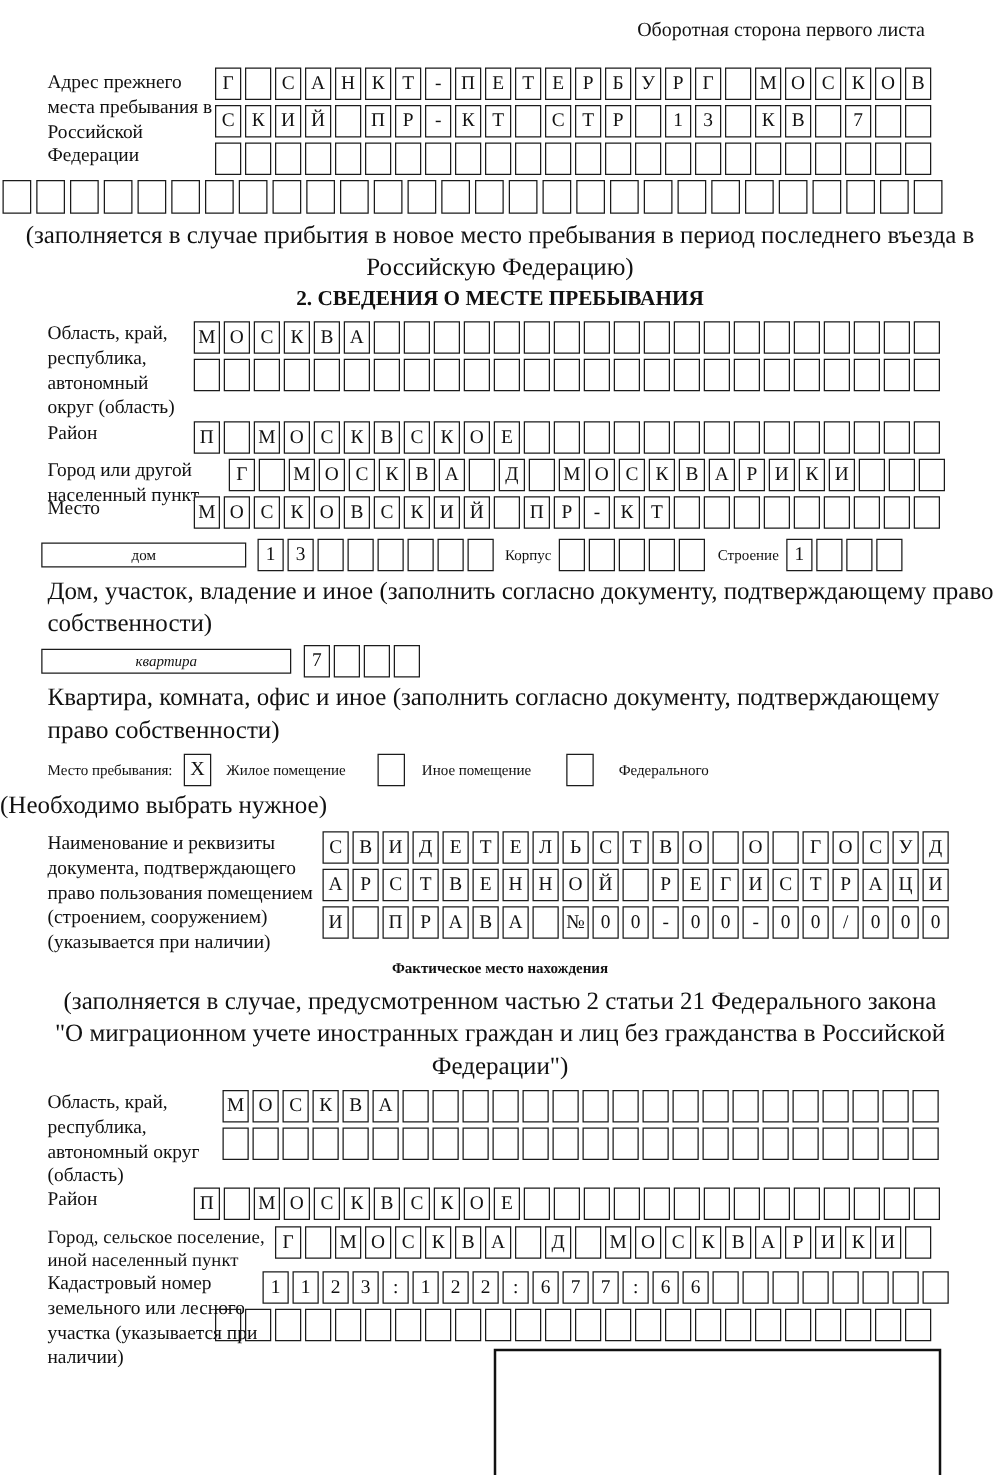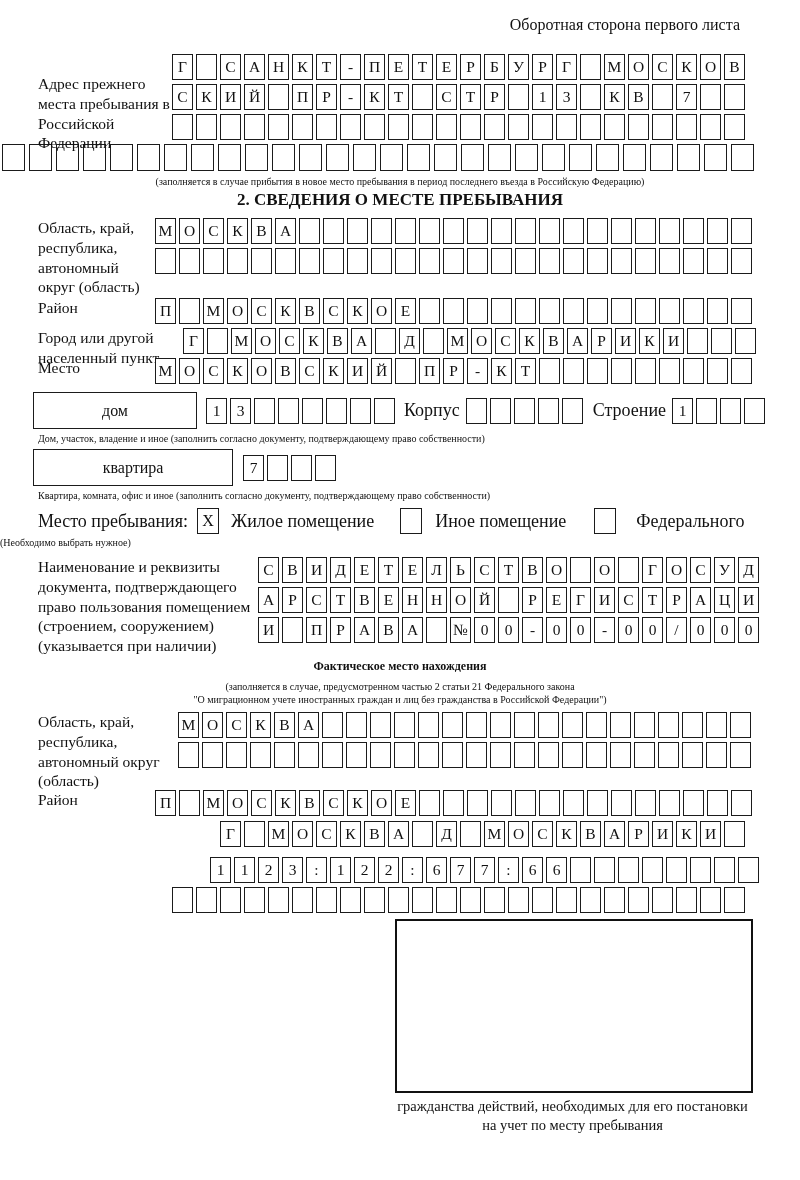--- a/index.html
+++ b/index.html
@@ -13,43 +13,43 @@
   .abs-label{position:absolute;left:38px;top:0;font-size:15.5px;line-height:1.28;}
   .cells{display:flex;gap:3px;margin-bottom:4px;}
   .cell{
     flex:none;width:21px;height:26px;box-sizing:border-box;
     border:1.7px solid #1b1b1b;background:#fff;
     display:flex;align-items:center;justify-content:center;
     font-size:15.5px;line-height:1;
   }
   .cells.big{gap:4px;margin-left:2px;}
   .cells.big .cell{width:23px;height:27px;}
-  .caption{font-size:10px;line-height:1.3;}
+  .caption{font-size:20px;line-height:1.3;}
   .caption.center{text-align:center;}
   .sec-title{text-align:center;font-weight:bold;font-size:17px;margin:2px 0 8px 0;}
   .widebox{
-    flex:none;height:37px;box-sizing:border-box;border:1.7px solid #1b1b1b;
-    display:flex;align-items:center;justify-content:center;font-size:16px;
+    flex:none;height:20px;box-sizing:border-box;border:1.7px solid #1b1b1b;
+    display:flex;align-items:center;justify-content:center;font-size:12px;
   }
-  .inline-lbl{font-size:18px;white-space:nowrap;}
+  .inline-lbl{font-size:12px;white-space:nowrap;}
   .checkbox{
     flex:none;width:22px;height:26px;box-sizing:border-box;border:1.7px solid #1b1b1b;
     display:flex;align-items:center;justify-content:center;font-size:16px;
   }
   .rowflex{display:flex;align-items:center;}
   .bigbox{margin:6px 0 0 395px;width:358px;height:174px;box-sizing:border-box;border:2px solid #111;background:#fff;}
   .confirm{margin:4px 0 0 380px;width:385px;text-align:center;font-size:14.5px;line-height:1.32;}
 </style>
 </head>
 <body>
 
 <div class="note-right">Оборотная сторона первого листа</div>
 
 <div class="block" style="margin-top:20px;">
-  <div class="abs-label" style="width:138px;top:20px;">Адрес прежнего места пребывания в Российской Федерации</div>
+  <div class="abs-label" style="width:138px;top:2px;">Адрес прежнего места пребывания в Российской Федерации</div>
   <div class="cells" style="margin-left:172px;">
       <div class="cell">Г</div>
       <div class="cell"></div>
       <div class="cell">С</div>
       <div class="cell">А</div>
       <div class="cell">Н</div>
       <div class="cell">К</div>
       <div class="cell">Т</div>
       <div class="cell">-</div>
       <div class="cell">П</div>
@@ -330,21 +330,21 @@
   <div class="cells" style="margin:0 0 0 6px;">
       <div class="cell">1</div>
       <div class="cell"></div>
       <div class="cell"></div>
       <div class="cell"></div>
     </div>
 </div>
 <div class="caption" style="margin-left:38px;margin-bottom:4px;">Дом, участок, владение и иное (заполнить согласно документу, подтверждающему право собственности)</div>
 
 <div class="rowflex" style="margin-left:33px;margin-bottom:3px;">
-  <div class="widebox" style="width:200px;">квартира</div>
+  <div class="widebox" style="width:200px;font-style:italic;">квартира</div>
   <div class="cells" style="margin:0 0 0 10px;">
       <div class="cell">7</div>
       <div class="cell"></div>
       <div class="cell"></div>
       <div class="cell"></div>
     </div>
 </div>
 <div class="caption" style="margin-left:38px;margin-bottom:6px;">Квартира, комната, офис и иное (заполнить согласно документу, подтверждающему право собственности)</div>
 
 <div class="rowflex" style="margin-left:38px;margin-bottom:2px;">
@@ -516,20 +516,21 @@
       <div class="cell"></div>
       <div class="cell"></div>
       <div class="cell"></div>
       <div class="cell"></div>
       <div class="cell"></div>
       <div class="cell"></div>
     </div>
 </div>
 
 <div class="block" style="margin-bottom:8px;">
+  <div class="abs-label" style="width:186px;font-size:15px;">Город, сельское поселение, иной населенный пункт</div>
   <div class="cells" style="margin-left:220px;margin-bottom:0;">
       <div class="cell">Г</div>
       <div class="cell"></div>
       <div class="cell">М</div>
       <div class="cell">О</div>
       <div class="cell">С</div>
       <div class="cell">К</div>
       <div class="cell">В</div>
       <div class="cell">А</div>
       <div class="cell"></div>
@@ -543,20 +544,21 @@
       <div class="cell">А</div>
       <div class="cell">Р</div>
       <div class="cell">И</div>
       <div class="cell">К</div>
       <div class="cell">И</div>
       <div class="cell"></div>
     </div>
 </div>
 
 <div class="block">
+  <div class="abs-label" style="width:170px;">Кадастровый номер земельного или лесного участка (указывается при наличии)</div>
   <div class="cells" style="margin-left:210px;margin-top:10px;">
       <div class="cell">1</div>
       <div class="cell">1</div>
       <div class="cell">2</div>
       <div class="cell">3</div>
       <div class="cell">:</div>
       <div class="cell">1</div>
       <div class="cell">2</div>
       <div class="cell">2</div>
       <div class="cell">:</div>

